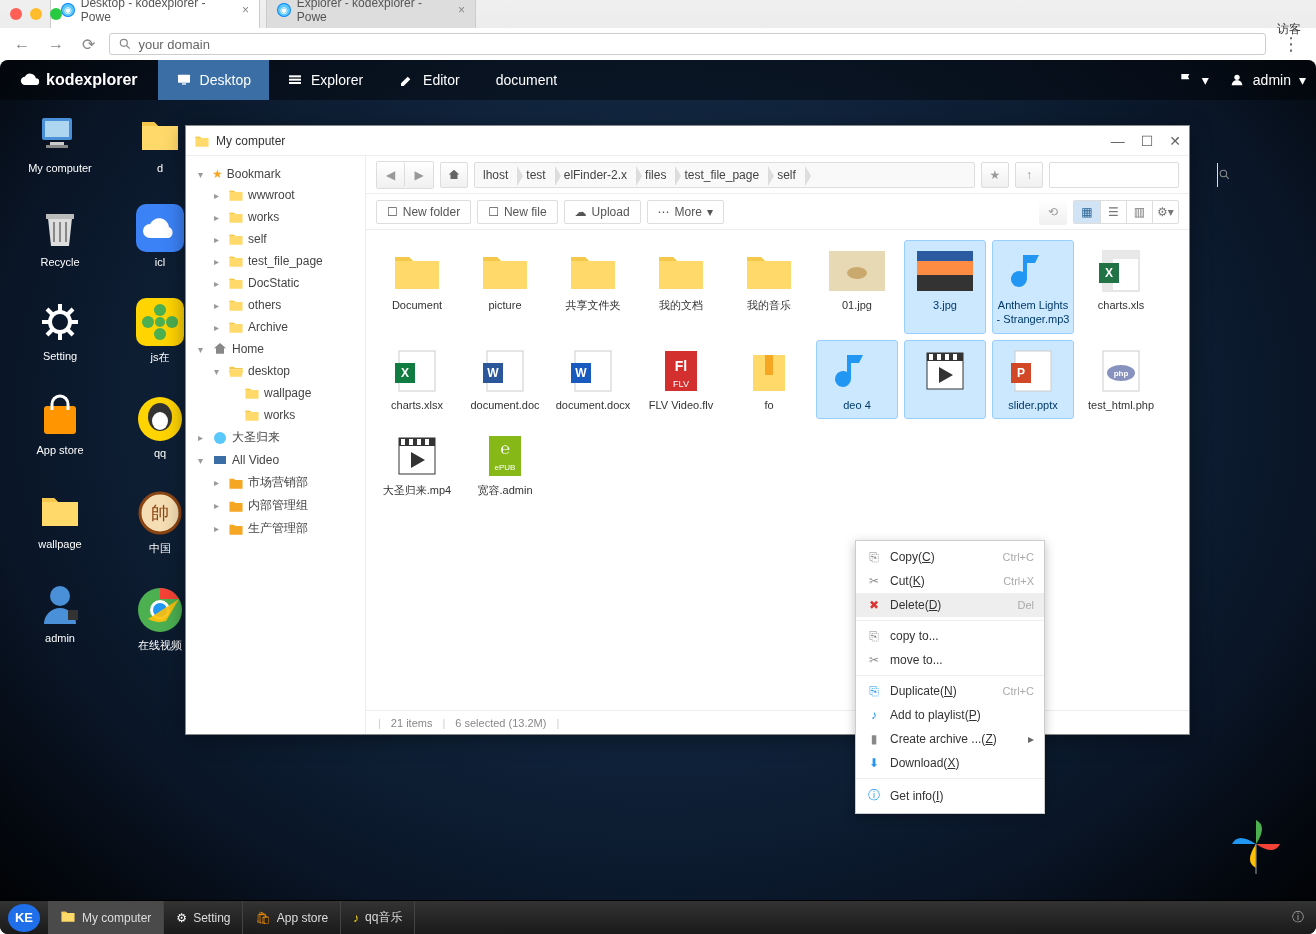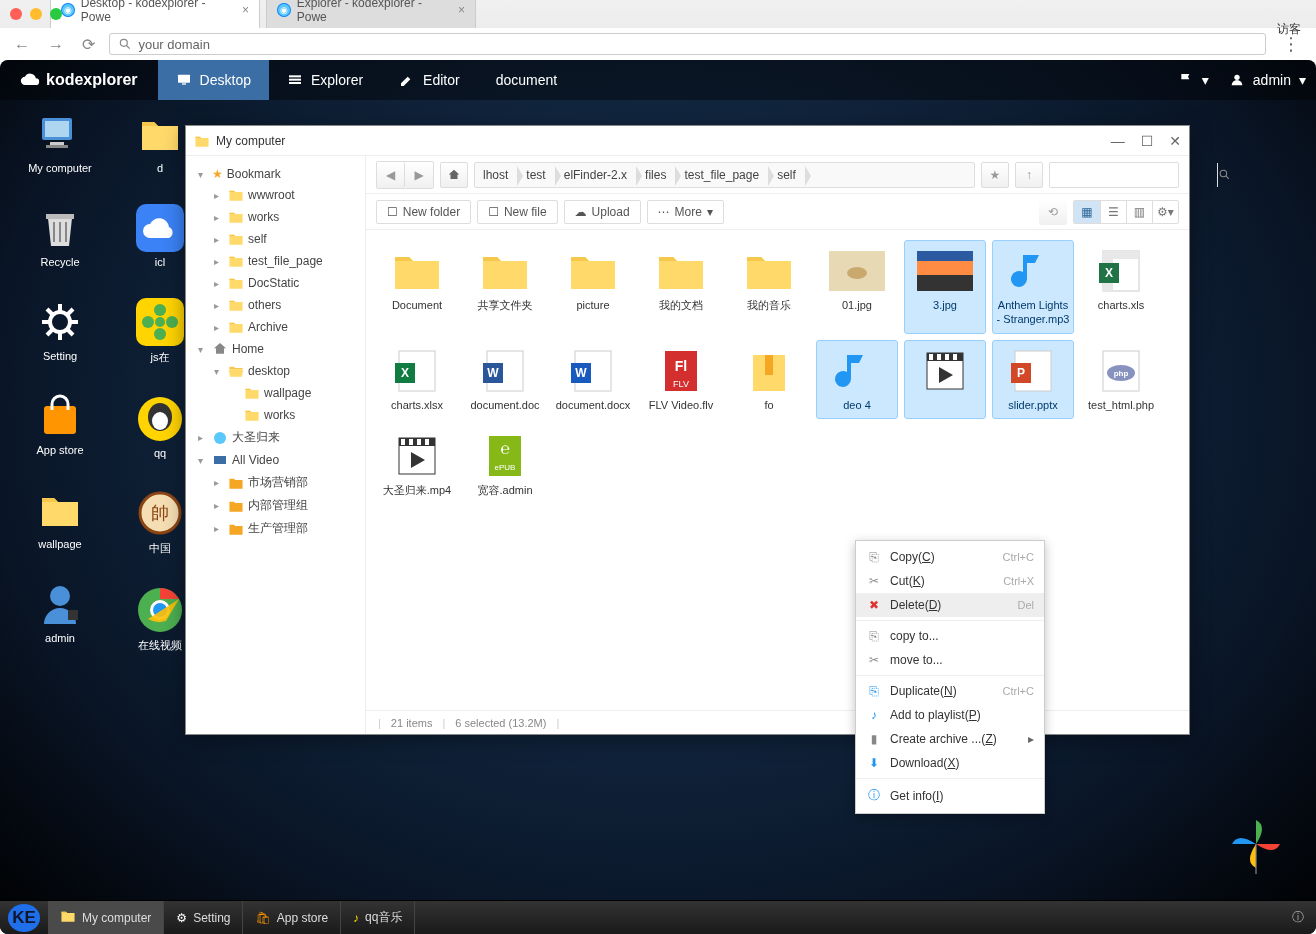--- a/index.html
+++ b/index.html
@@ -93,21 +93,21 @@
 .ctx { position:absolute; left:855px; top:480px; width:190px; background:#fff; border:1px solid #ccc; box-shadow:0 3px 10px rgba(0,0,0,0.25); font-size:12px; padding:4px 0; }
 .ctx-item { display:flex; align-items:center; padding:5px 10px; gap:8px; cursor:pointer; color:#333; }
 .ctx-item:hover,.ctx-item.hover { background:#eee; }
 .ctx-item .ci-icon { width:16px; display:flex; justify-content:center; color:#666; }
 .ctx-item .ci-sc { margin-left:auto; color:#aaa; font-size:11px; }
 .ctx-item .ci-sub { margin-left:auto; color:#666; }
 .ctx-sep { height:1px; background:#eee; margin:3px 0; }
 
 
 .taskbar { position:absolute; bottom:0; left:0; right:0; height:34px; background:linear-gradient(#333,#1a1a1a); display:flex; align-items:center; color:#ddd; font-size:12px; border-top:1px solid #000; }
-.tb-start { width:32px; height:28px; background:#1f6feb; border-radius:50%; margin:0 8px; display:flex; align-items:center; justify-content:center; font-weight:bold; font-size:17px; color:#0f172a; cursor:pointer; }
+.tb-start { width:32px; height:28px; background:#1f6feb; border-radius:50%; margin:0 8px; display:flex; align-items:center; justify-content:center; font-weight:bold; font-size:13px; color:#ffffff; cursor:pointer; }
 .tb-item { padding:0 12px; height:100%; display:flex; align-items:center; gap:6px; cursor:pointer; border-right:1px solid #444; }
 .tb-item.active { background:#4a4a4a; }
 .tb-info { margin-left:auto; padding:0 12px; color:#aaa; cursor:pointer; }
 
 
 .pinwheel { position:absolute; right:30px; bottom:60px; width:60px; height:60px; }
 
 u { text-decoration:underline; }
 </style>
 </head>
@@ -509,30 +509,30 @@
               </div>
               <div class="fname">Document</div>
             </div>
             <div class="file ">
               <div class="fic">
                 <svg viewBox="0 0 56 48">
                   <path fill="#ffd96a" d="M6 10h14l4 4h26v28H6z"></path>
                   <path fill="#f5c84c" d="M6 10h14l4 4H6z"></path>
                 </svg>
               </div>
-              <div class="fname">共享文件夹</div>
+              <div class="fname">picture</div>
             </div>
             <div class="file ">
               <div class="fic">
                 <svg viewBox="0 0 56 48">
                   <path fill="#ffd96a" d="M6 10h14l4 4h26v28H6z"></path>
                   <path fill="#f5c84c" d="M6 10h14l4 4H6z"></path>
                 </svg>
               </div>
-              <div class="fname">picture</div>
+              <div class="fname">共享文件夹</div>
             </div>
             <div class="file ">
               <div class="fic">
                 <svg viewBox="0 0 56 48">
                   <path fill="#ffd96a" d="M6 10h14l4 4h26v28H6z"></path>
                   <path fill="#f5c84c" d="M6 10h14l4 4H6z"></path>
                 </svg>
               </div>
               <div class="fname">我的文档</div>
             </div>

